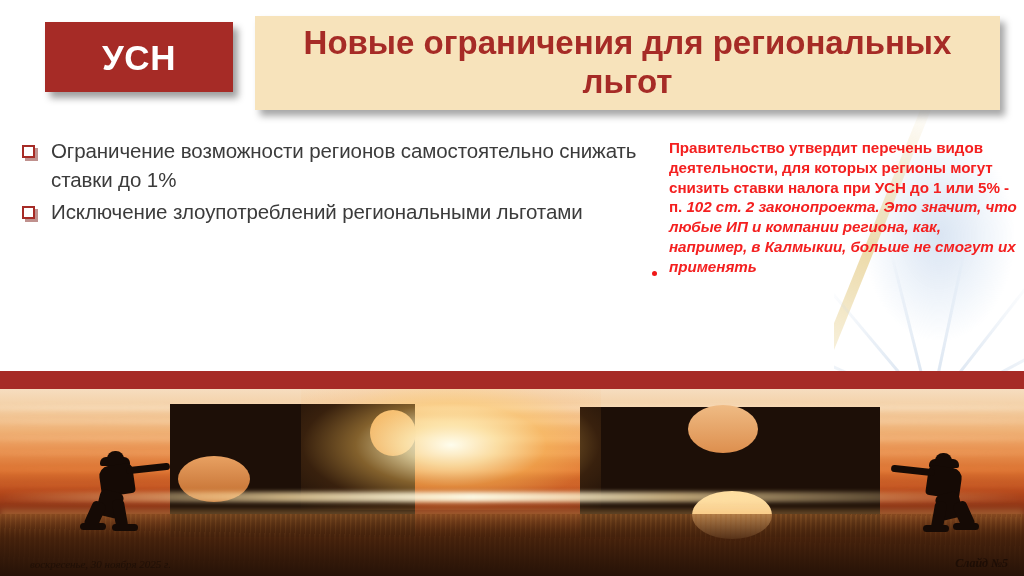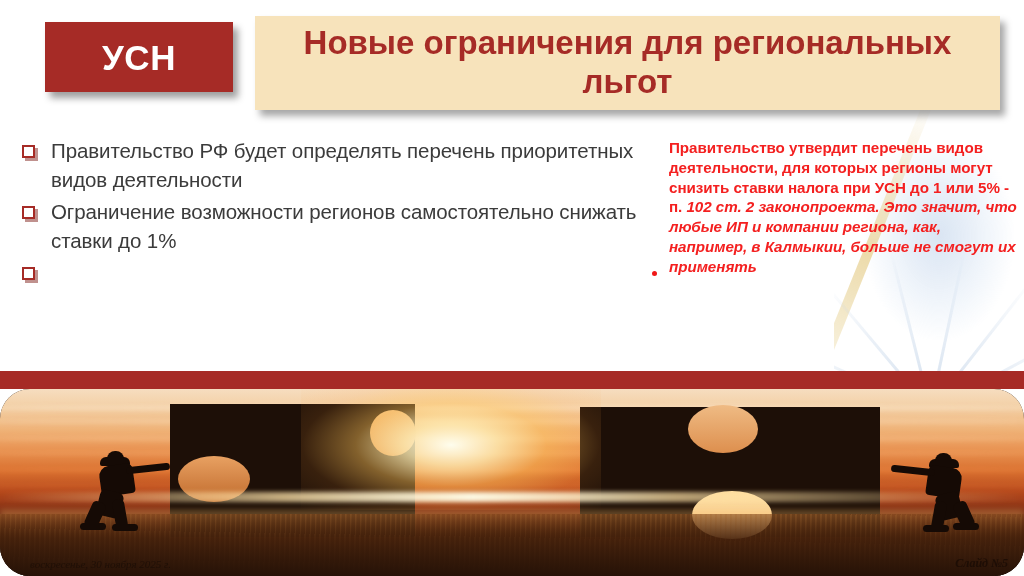--- a/index.html
+++ b/index.html
@@ -173,21 +173,20 @@
 
   
   #photo {
     position: absolute;
     left: 0;
     top: 389px;
     width: 1024px;
     height: 187px;
     overflow: hidden;
     background: #120703;
-    border-radius: 30px;
   }
   
   #photo .sky {
     position: absolute;
     inset: 0;
     background:
       linear-gradient(to bottom,
         #f6ddc0 0%,
         #f3cfa4 10%,
         #efb277 22%,
@@ -363,28 +362,25 @@
     <span class="title-text">Новые ограничения для региональных льгот</span>
   </div>
 
   <div id="usn-box">
     <span class="usn-text">УСН</span>
   </div>
 
   <div id="left-list">
     <div class="lbullet">
       <span class="sq"></span>
-      <span class="ltext">Правительство РФ будет определять перечень приоритетных видов деятельности</span>
+      <span class="ltext">Ограничение возможности регионов самостоятельно снижать ставки до 1%</span>
     </div>
     <div class="lbullet">
       <span class="sq"></span>
-      <span class="ltext">Ограничение возможности регионов самостоятельно снижать ставки до 1%</span>
-    </div>
-    <div class="lbullet">
-      <span class="sq"></span>
+      <span class="ltext">Исключение злоупотреблений региональными льготами</span>
     </div>
   </div>
 
   <div id="right-list">
     <div class="rbullet">
       <span class="dot"></span>
       <span class="rtext"><span>Правительство утвердит перечень видов деятельности, для которых регионы могут снизить ставки налога при УСН до 1 или 5% - п. </span><span class="ital">102 ст. 2 законопроекта. Это значит, что любые ИП и компании региона, как, например, в Калмыкии, больше не смогут их применять</span></span>
     </div>
   </div>
 

